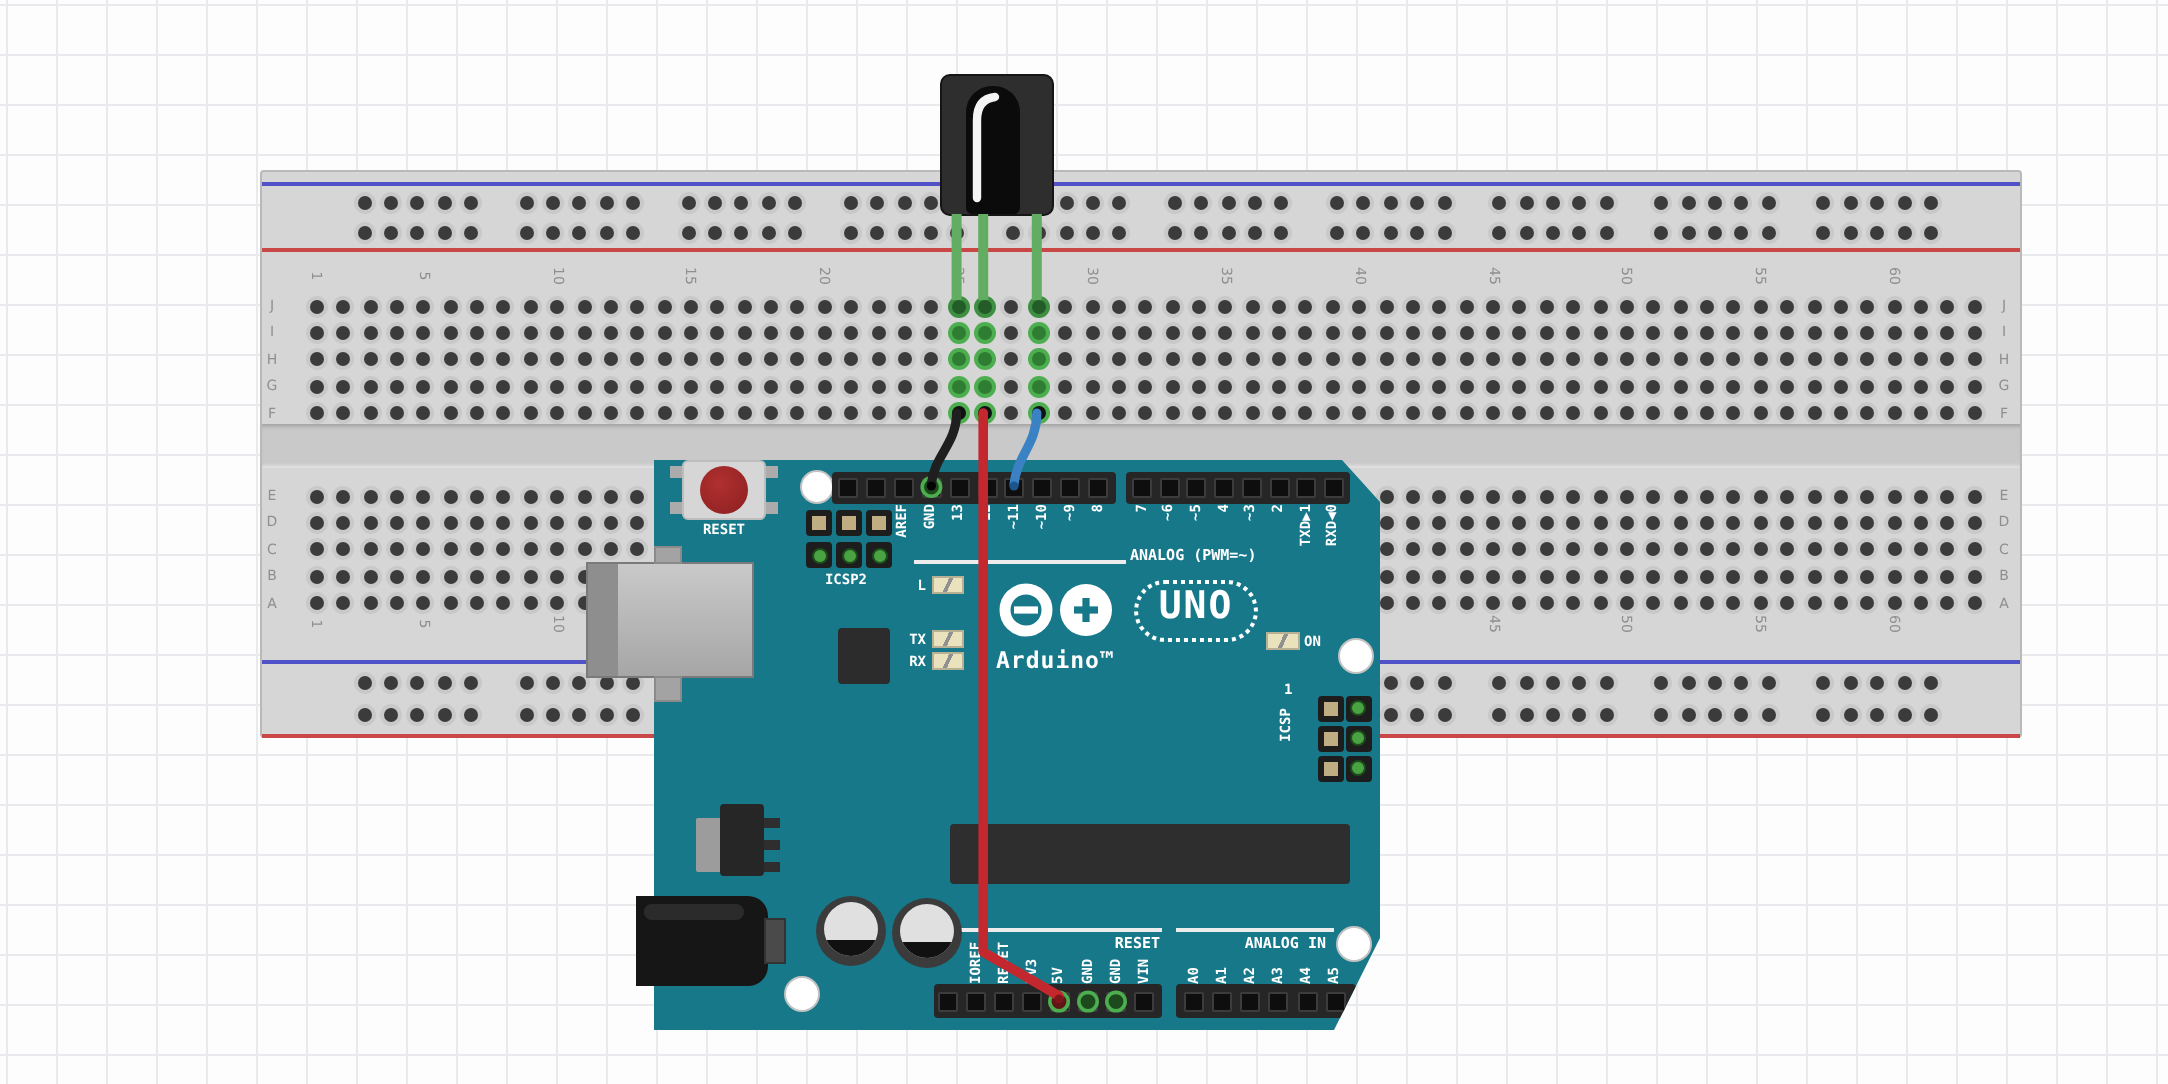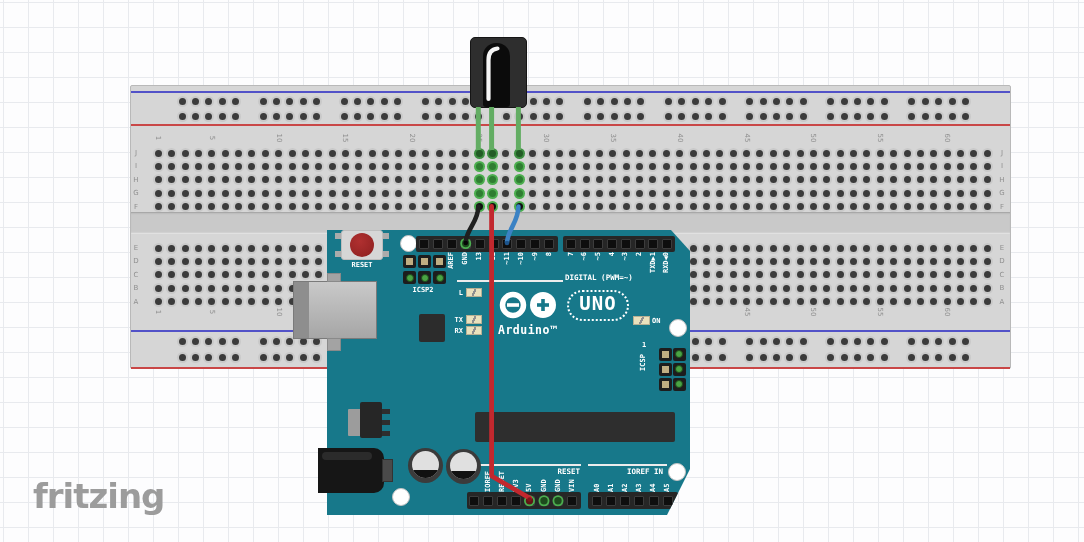--- a/index.html
+++ b/index.html
@@ -1051,21 +1051,21 @@
         <div class="pin" style="left: 293.8px; top: 8.5px;"></div>
         <div class="vlabel toppins" style="left: 278.3px; top: 38px;">~3</div>
         <div class="pin" style="left: 307.5px; top: 8.5px;"></div>
         <div class="vlabel toppins" style="left: 292px; top: 38px;">2</div>
         <div class="pin" style="left: 321.2px; top: 8.5px;"></div>
         <div class="vlabel toppins" style="left: 305.7px; top: 38px;">TXD▶1</div>
         <div class="pin" style="left: 334.9px; top: 8.5px;"></div>
         <div class="vlabel toppins" style="left: 319.4px; top: 38px;">RXD◀0</div>
       </div>
     <div class="silk" style="left:130px;top:50px;width:106px;"></div>
-    <div class="caption" style="left:238px;top:43px;">DIGITAL (PWM=~)</div>
+    <div class="caption" style="left:238px;top:43px;">ANALOG (PWM=~)</div>
 
     <div class="hlabel" style="left:126px;top:59px;width:10px;text-align:right;">L</div>
     <div class="led" style="left:139px;top:58px;"></div>
     <div class="hlabel" style="left:120px;top:86px;width:16px;text-align:right;">TX</div>
     <div class="led" style="left:139px;top:85px;"></div>
     <div class="hlabel" style="left:120px;top:97px;width:16px;text-align:right;">RX</div>
     <div class="led" style="left:139px;top:96px;"></div>
 
     <div class="blackblock" style="left:92px;top:84px;width:26px;height:28px;"></div>
 
@@ -1109,21 +1109,21 @@
 
     <div style="position:absolute;left:21px;top:179px;width:13px;height:27px;background:#9c9c9c;border-radius:1px;"></div>
     <div class="blackblock" style="left:33px;top:172px;width:22px;height:36px;background:#262626;"></div>
     <div style="position:absolute;left:55px;top:179px;width:8px;height:5px;background:#2e2e2e;"></div>
     <div style="position:absolute;left:55px;top:190px;width:8px;height:5px;background:#2e2e2e;"></div>
     <div style="position:absolute;left:55px;top:201px;width:8px;height:5px;background:#2e2e2e;"></div>
 
     <div class="silk" style="left:140px;top:233.5px;width:114px;"></div>
     <div class="caption" style="left:180px;top:237px;width:73px;text-align:right;">RESET</div>
     <div class="silk" style="left:261px;top:233.5px;width:79px;"></div>
-    <div class="caption" style="left:261px;top:237px;width:75px;text-align:right;">IOREF IN</div>
+    <div class="caption" style="left:261px;top:237px;width:75px;text-align:right;">ANALOG IN</div>
     <div class="strip" style="left:140px;top:262px;width:114px;height:17px;"></div>
     <div class="strip" style="left:261px;top:262px;width:90px;height:17px;"></div>
     <div id="botpins">
         <div class="pin" style="left: 142px; top: 265.5px;"></div>
         <div class="pin" style="left: 156px; top: 265.5px;"></div>
         <div class="vlabel botpins" style="left: 140.5px; top: 237px;">IOREF</div>
         <div class="pin" style="left: 170px; top: 265.5px;"></div>
         <div class="vlabel botpins" style="left: 154.5px; top: 237px;">RESET</div>
         <div class="pin" style="left: 184px; top: 265.5px;"></div>
         <div class="vlabel botpins" style="left: 168.5px; top: 237px;">3V3</div>
@@ -1187,14 +1187,13 @@
 
     <path id="wire-black" d="M478.3,206.5 C478.3,222 467,228 465.7,242" fill="none" stroke-width="4.6" stroke-linecap="round" stroke="#1f1f1f"></path>
     <path id="wire-red" d="M491.6,206.5 L491.6,476 L529.5,498" fill="none" stroke-width="4.8" stroke-linecap="round" stroke-linejoin="round" stroke="#c2282e"></path>
     <path id="wire-blue" d="M518.4,206.5 C518.4,222 508.5,228 507,242" fill="none" stroke-width="4.6" stroke-linecap="round" stroke="#3b82c4"></path>
 
     <circle cx="465.7" cy="243" r="2.3" fill="#050505"></circle>
     <circle cx="529.5" cy="499.5" r="2.3" fill="#7c161a"></circle>
     <circle cx="507" cy="243" r="2.3" fill="#1c548c"></circle>
   </svg>
 
-  <div class="watermark">fritzing</div>
 </div>
 
 </body></html>

